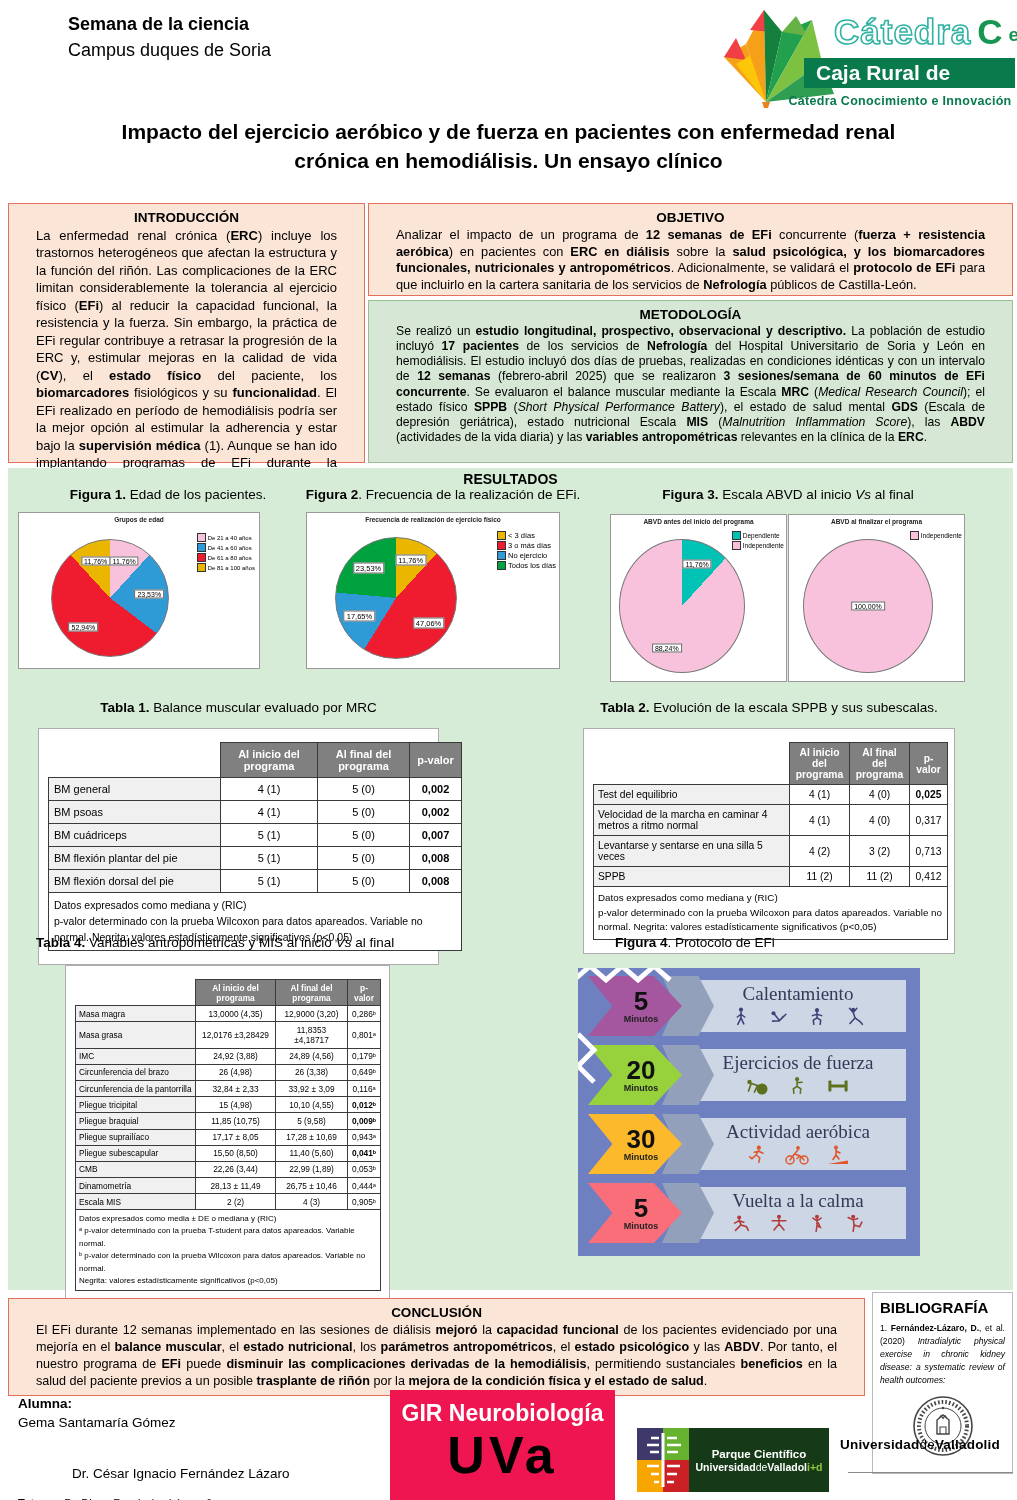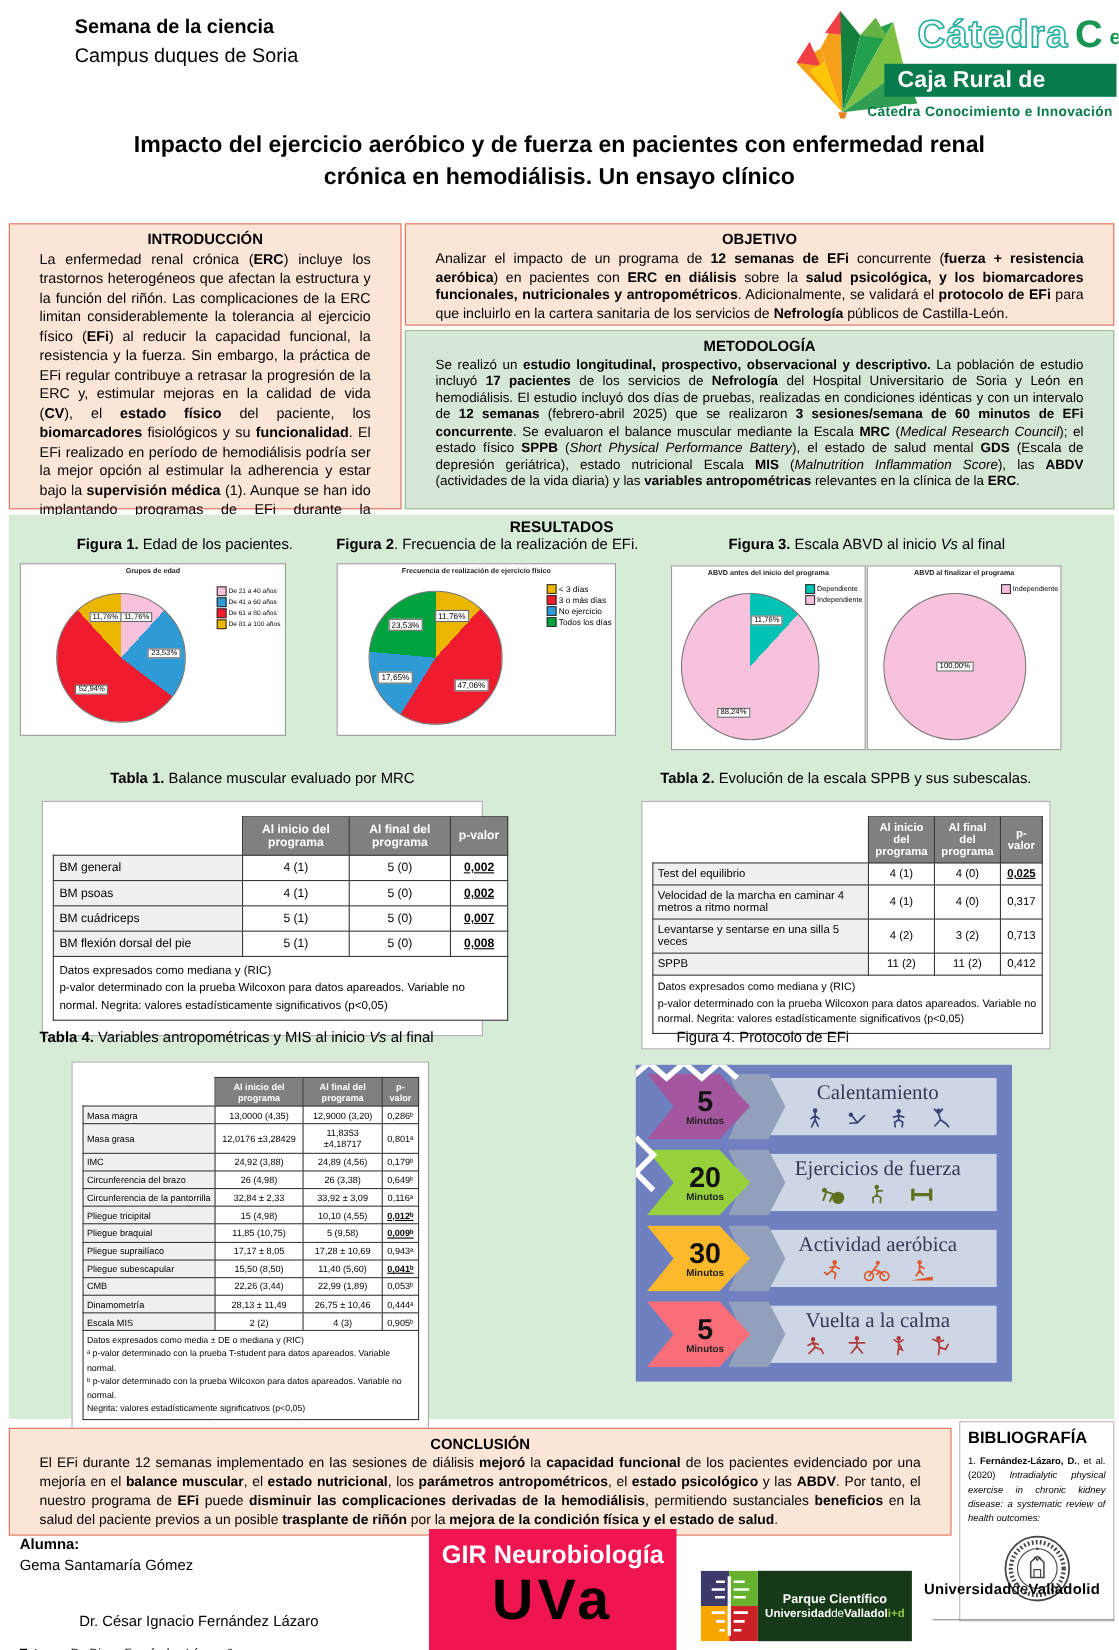--- a/index.html
+++ b/index.html
@@ -46,21 +46,21 @@
   .lg-s{font-size:6.5px;}
   .lg-m{font-size:7.5px;}
   
   .t-card{position:absolute;background:#fff;border:1px solid #adadad;padding:13px 9px;box-sizing:border-box;}
   .dt{border-collapse:collapse;table-layout:fixed;}
   .dt th,.dt td{border:1px solid #3a3a3a;box-sizing:border-box;}
   .dt thead th{background:#808080;color:#fff;text-align:center;font-weight:bold;}
   .dt thead th.corner{background:#fff;border:none;}
   .dt tbody th{background:#f0f0f0;font-weight:normal;text-align:left;}
   .dt td{text-align:center;background:#fff;}
-  .dt td.sig{font-weight:bold;text-decoration:underline;}
+  .dt td.sig{font-weight:bold;}
   .dt tfoot td{text-align:left;}
   .t1 .dt{width:383px;font-size:11px;}
   .t1 .dt th,.t1 .dt td{padding:5px 5px;}
   .t1 .dt thead th:nth-child(1){width:172px}.t1 .dt thead th:nth-child(2){width:97px}
   .t1 .dt thead th:nth-child(3){width:92px}.t1 .dt thead th:nth-child(4){width:52px}
   .t1 tfoot td{font-size:10.5px;line-height:1.5;}
   .t2 .dt{width:354px;font-size:10.3px;}
   .t2 .dt th,.t2 .dt td{padding:4px 4px;}
   .t2 .dt thead th:nth-child(1){width:196px}.t2 .dt thead th:nth-child(2){width:60px}
   .t2 .dt thead th:nth-child(3){width:60px}.t2 .dt thead th:nth-child(4){width:38px}
@@ -275,20 +275,26 @@
               <td>5 (0)</td>
               <td class="sig">0,002</td>
             </tr>
             <tr>
               <th>BM cuádriceps</th>
               <td>5 (1)</td>
               <td>5 (0)</td>
               <td class="sig">0,007</td>
             </tr>
             <tr>
+              <th>BM flexión plantar del pie</th>
+              <td>5 (1)</td>
+              <td>5 (0)</td>
+              <td class="sig">0,008</td>
+            </tr>
+            <tr>
               <th>BM flexión dorsal del pie</th>
               <td>5 (1)</td>
               <td>5 (0)</td>
               <td class="sig">0,008</td>
             </tr>
           </tbody>
           <tfoot>
             <tr>
               <td colspan="4">
                 <div>Datos expresados como mediana y (RIC)</div>
@@ -441,21 +447,21 @@
                 <div>ᵃ p-valor determinado con la prueba T-student para datos apareados. Variable normal.</div>
                 <div>ᵇ p-valor determinado con la prueba Wilcoxon para datos apareados. Variable no</div>
                 <div>normal.</div>
                 <div>Negrita: valores estadísticamente significativos (p&lt;0,05)</div>
               </td>
             </tr>
           </tfoot>
         </table>
       </div>
 
-    <div class="tab-cap" style="left:607px;top:467px;width:300px;"><span style="font-weight: normal;">Figura 4</span><span>. Protocolo de EFi</span></div>
+    <div class="tab-cap" style="left:607px;top:467px;width:300px;"><span style="font-weight: bold;">Figura 4</span><span>. Protocolo de EFi</span></div>
     <div class="proto">
       <svg class="zigzag" width="150" height="120">
         <path d="M0 16 L16 2 L32 16 L48 2 L64 16 L80 2 L96 16" stroke="#fff" stroke-width="5" fill="none"></path>
         <path d="M4 70 L20 86 L4 102 L20 118" stroke="#fff" stroke-width="5" fill="none"></path>
       </svg>
 
       <div class="prow r1" style="top:8px;">
         <div class="chev2"></div>
         <div class="chev" style="background: rgb(164, 86, 158);">
           <div class="min">5</div>

